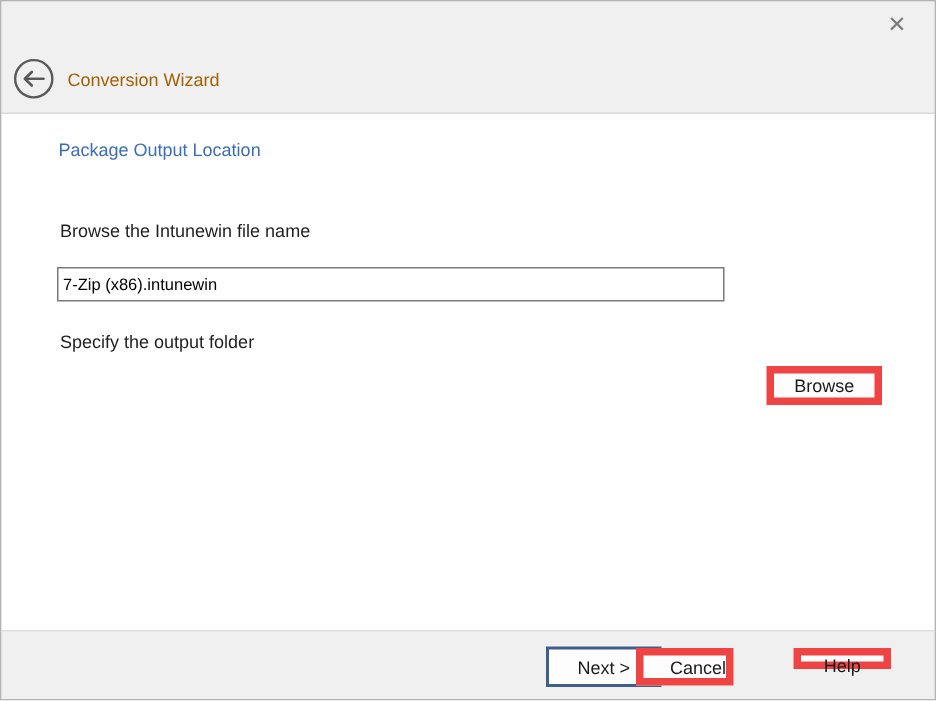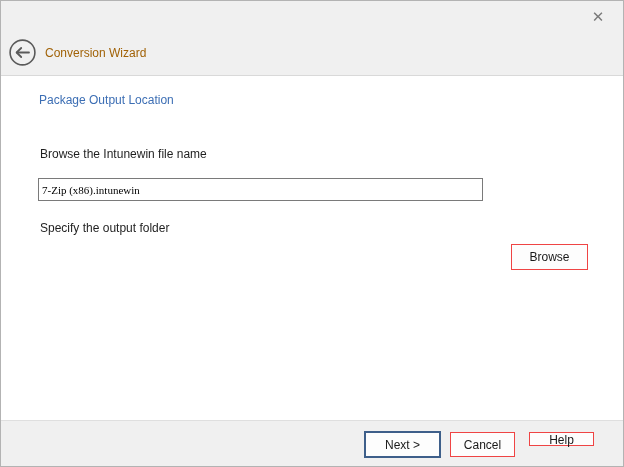--- a/index.html
+++ b/index.html
@@ -87,32 +87,32 @@
   .label-1 { top: 71px; }
   .label-2 { top: 145px; }
   .text-input {
     position: absolute;
     left: 37px;
     width: 445px;
     height: 23px;
     box-sizing: border-box;
     border: 1px solid #7a7a7a;
     background: #ffffff;
-    font-family: Liberation Serif, serif;
+    font-family: Liberation Sans, sans-serif;
     font-size: 11px;
     color: #000000;
     padding: 0 3px;
     outline: none;
   }
   .input-1 { top: 102px; }
   .input-2 { top: 170px; }
   .btn {
     box-sizing: border-box;
     background: #fdfdfd;
-    border: 1px solid #ef4444;
+    border: 5px solid #ef4444;
     font-family: "Liberation Sans", "DejaVu Sans", sans-serif;
     font-size: 12px;
     color: #1a1a1a;
     cursor: pointer;
     padding: 0;
   }
   .browse-btn {
     position: absolute;
     left: 510px;
     top: 168px;
@@ -132,24 +132,25 @@
   .next-btn {
     position: absolute;
     left: 363px;
     top: 10px;
     width: 77px;
     height: 27px;
     border: 2px solid var(--default-button-border, #3e5f8a);
   }
   .cancel-btn {
     position: absolute;
-    left: 449px;
+    left: 423px;
     top: 11px;
     width: 65px;
     height: 25px;
+    text-align: right;
   }
   .help-btn {
     position: absolute;
     left: 528px;
     top: 11px;
     width: 65px;
     height: 14px;
   }
 </style>
 </head>

